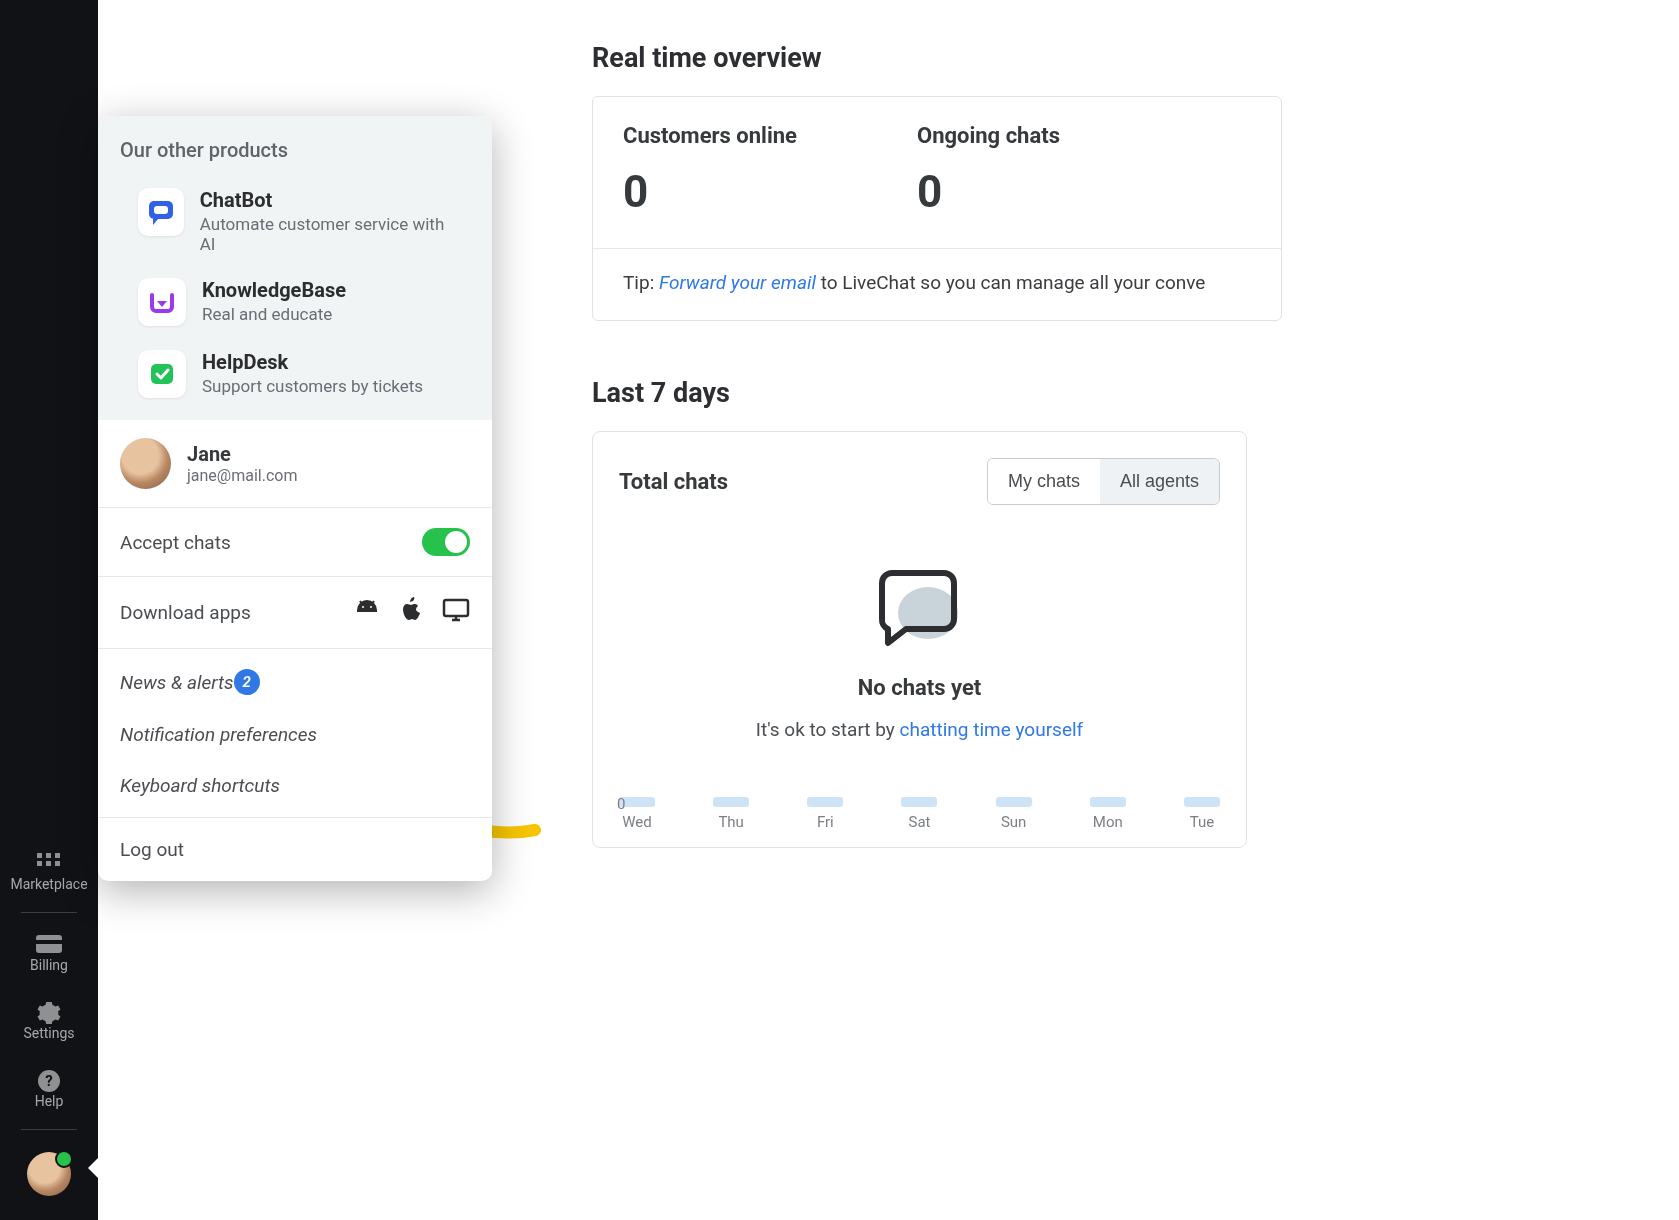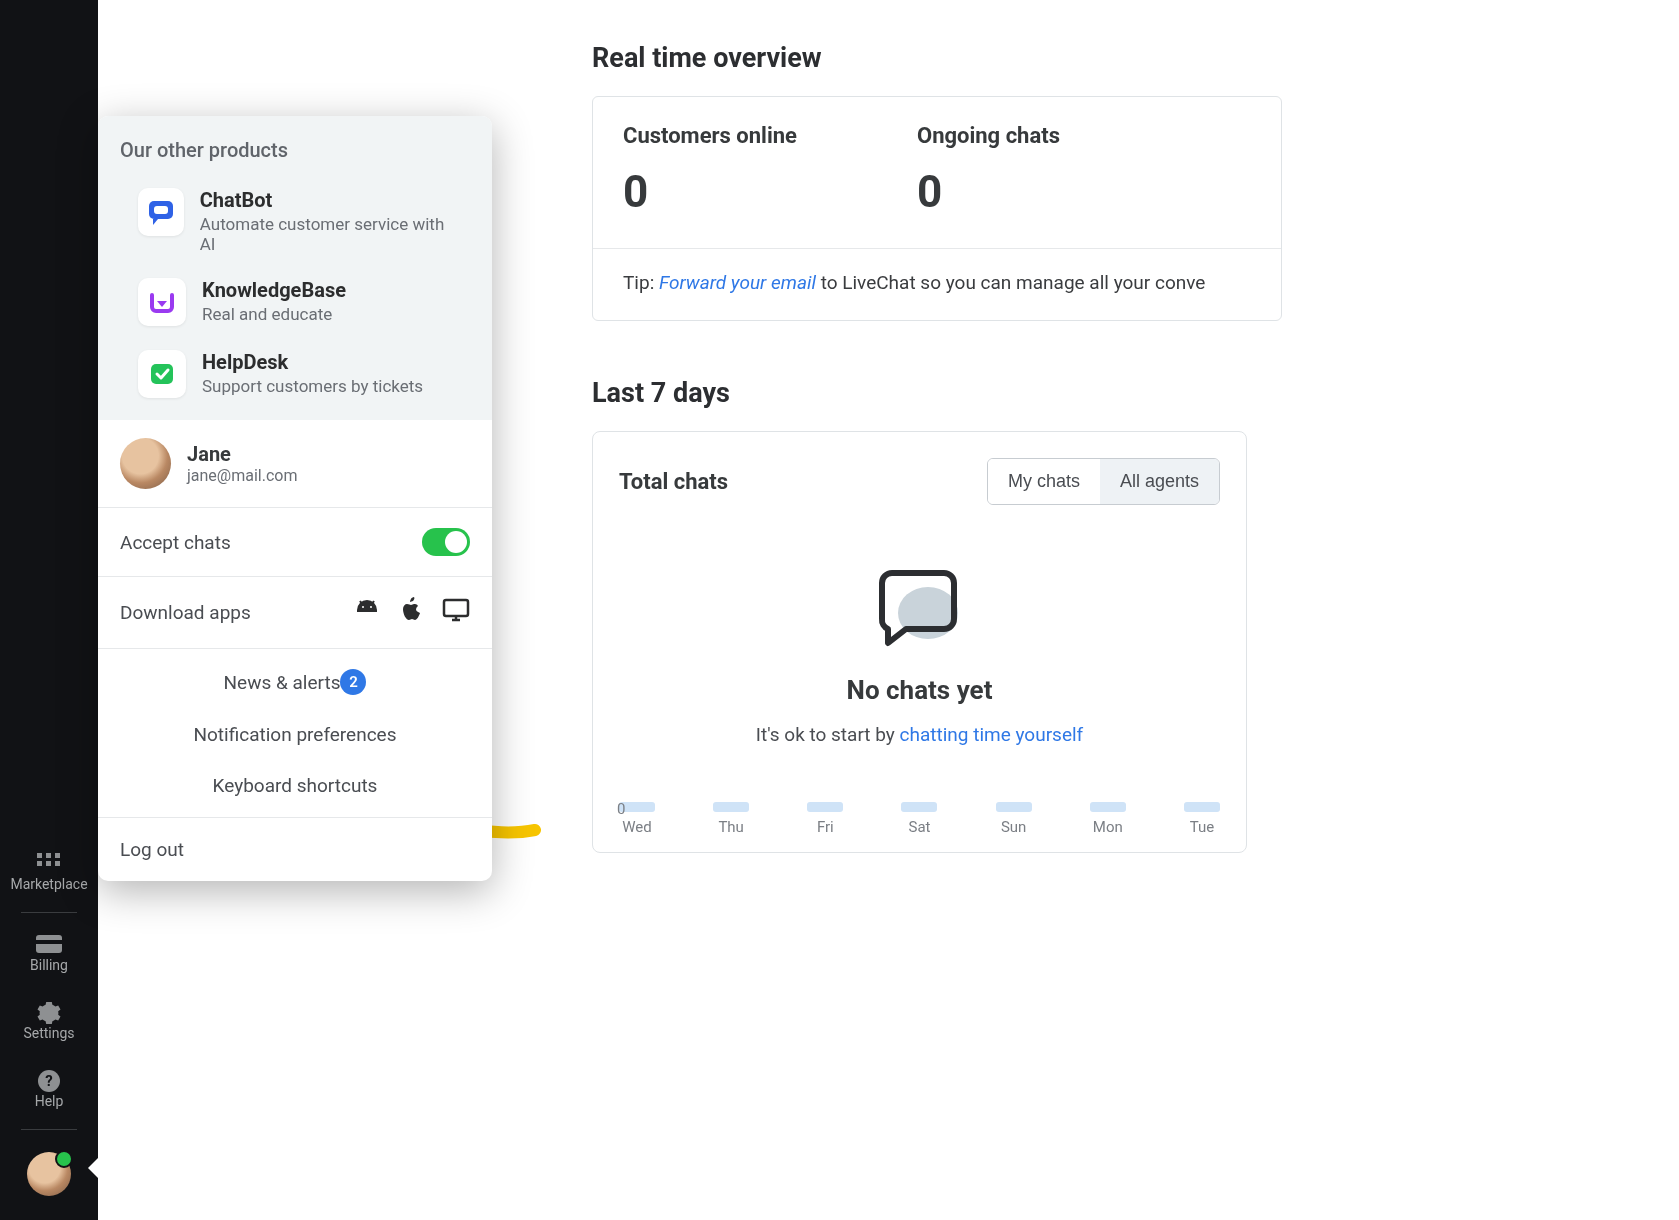--- a/index.html
+++ b/index.html
@@ -172,25 +172,26 @@
   display: flex; gap: 20px; align-items: center;
 }
 
 .links-group {
   padding: 6px 0;
   border-bottom: 1px solid #e6e8ea;
 }
 .link-row {
   display: flex;
   align-items: center;
-  justify-content: center;
+  justify-content: flex-start;
   padding: 14px 22px;
   font-size: 19px;
   color: #4a4d52;
   cursor: pointer;
+  font-style: italic;
 }
 .badge {
   min-width: 26px; height: 26px;
   background: #2f78e6;
   border-radius: 50%;
   color: #fff;
   font-size: 15px;
   font-weight: 600;
   display: flex; align-items: center; justify-content: center;
 }
@@ -281,21 +282,21 @@
   background: #eef2f5;
 }
 
 .empty {
   display: flex;
   flex-direction: column;
   align-items: center;
   gap: 18px;
 }
 .empty h4 {
-  font-size: 26px;
+  font-size: 22px;
   font-weight: 700;
 }
 .empty p {
   font-size: 19px;
   color: #4a4d52;
 }
 .empty p a { color: #2f78e6; text-decoration: none; }
 
 .axis {
   display: flex;

